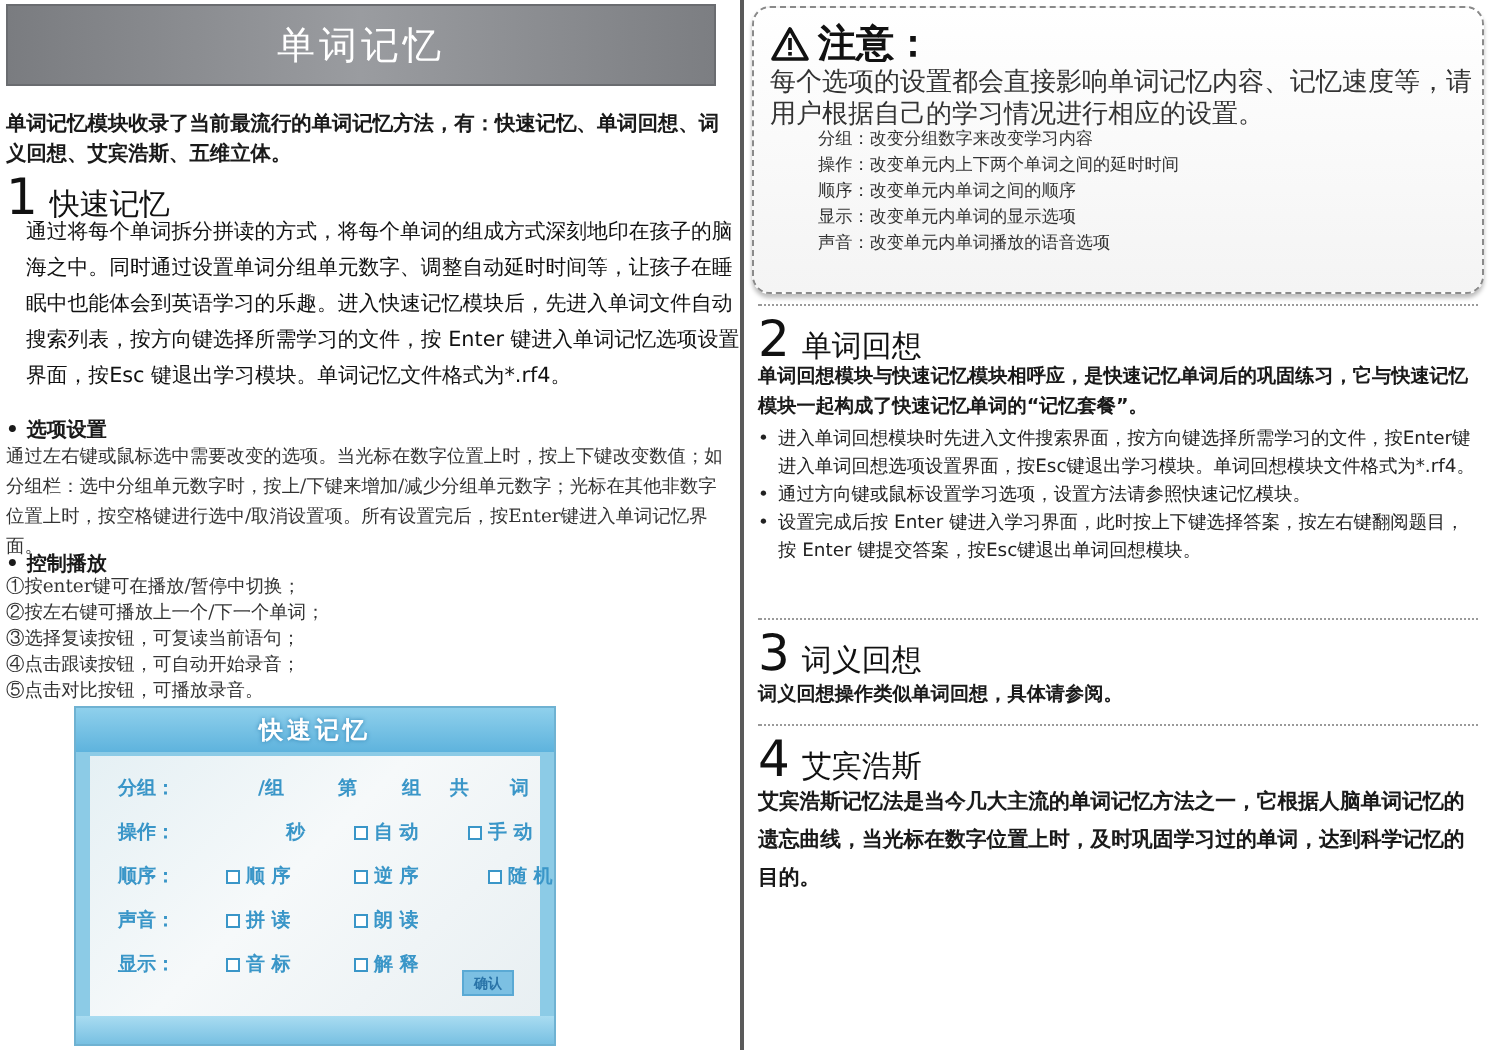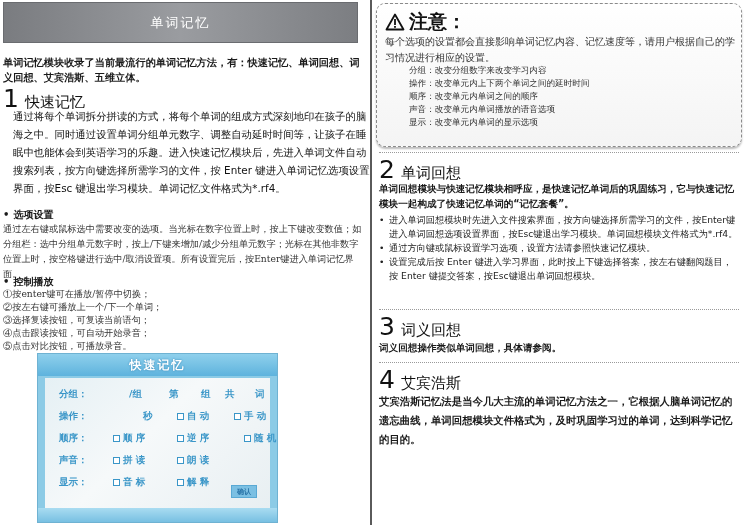--- a/index.html
+++ b/index.html
@@ -11,21 +11,21 @@
   .right { left: 373px; width: 377px; padding-left: 20px; }
   .divider { position: absolute; left: 370px; top: 0; width: 2px; height: 525px; background: #5a5a5a; }
 
   
   .title-band {
     position: absolute; left: 3px; top: 2px; width: 355px; height: 41px;
     background: linear-gradient(90deg, #7a7c80 0%, #9a9ca0 50%, #7c7e82 100%);
     border: 1px solid #6a6c70;
     display: flex; align-items: center; justify-content: center;
   }
-  .title-band span { color: #ffffff; font-size: 13px; letter-spacing: 2px; }
+  .title-band span { color: #ffffff; font-size: 19px; letter-spacing: 2px; }
 
   .intro { position: absolute; left: 3px; top: 55px; width: 360px; font-size: 10.2px; font-weight: bold; line-height: 15px; }
 
   .sec-head { position: absolute; display: flex; align-items: baseline; }
   .sec-head .num { font-size: 25px; font-weight: normal; margin-right: 6px; color: #111; }
   .sec-head .ttl { font-size: 15px; color: #111; }
 
   .body-text { position: absolute; font-size: 10.4px; line-height: 18px; color: #111; }
   .serif-text { position: absolute; font-family: "DejaVu Serif", "Liberation Serif", serif; font-size: 9.2px; line-height: 15px; color: #333; }
   .bullet-head { position: absolute; font-size: 10px; font-weight: bold; }
@@ -59,21 +59,21 @@
   
   .notice {
     position: absolute; left: 3px; top: 3px; width: 366px; height: 144px;
     border: 1.5px dashed #8a8a8a; border-radius: 9px;
     background: linear-gradient(180deg, #ffffff 0%, #f4f4f4 100%);
     box-shadow: 0 2px 2px #bdbdbd;
   }
   .notice-head { position: absolute; left: 8px; top: 5px; display: flex; align-items: center; }
   .warn-icon { width: 20px; height: 18px; margin-right: 4px; }
   .notice-head span { font-size: 19px; font-weight: bold; color: #111; }
-  .notice-text { position: absolute; left: 8px; top: 30px; width: 352px; font-family: "DejaVu Serif", "Liberation Serif", serif; font-size: 10px; line-height: 16px; color: #333; }
+  .notice-text { position: absolute; left: 8px; top: 30px; width: 352px; font-family: "DejaVu Serif", "Liberation Serif", serif; font-size: 13px; line-height: 16px; color: #333; }
   .notice-items { position: absolute; left: 32px; top: 60px; font-family: "DejaVu Serif", "Liberation Serif", serif; font-size: 8.6px; line-height: 13px; color: #333; }
 
   .dotline { position: absolute; left: 6px; width: 360px; border-top: 1px dotted #9a9a9a; }
 
   .r-sec-text { position: absolute; left: 6px; width: 362px; font-size: 9.6px; font-weight: bold; line-height: 15px; }
   .r-bullets { position: absolute; left: 6px; width: 362px; font-size: 9.2px; line-height: 14px; color: #222; }
   .r-bullets li { list-style: none; padding-left: 10px; position: relative; }
   .r-bullets li::before { content: "\2022"; position: absolute; left: 0; }
   .r-big { position: absolute; left: 6px; width: 362px; font-size: 10.4px; font-weight: bold; line-height: 19px; }
 </style>
@@ -162,22 +162,22 @@
         <rect x="9.1" y="6" width="1.8" height="6" fill="#111"></rect>
         <rect x="9.1" y="13" width="1.8" height="1.8" fill="#111"></rect>
       </svg>
       <span>注意：</span>
     </div>
     <div class="notice-text">每个选项的设置都会直接影响单词记忆内容、记忆速度等，请用户根据自己的学习情况进行相应的设置。</div>
     <div class="notice-items">
       <div>分组：改变分组数字来改变学习内容</div>
       <div>操作：改变单元内上下两个单词之间的延时时间</div>
       <div>顺序：改变单元内单词之间的顺序</div>
+      <div>显示：改变单元内单词的显示选项</div>
       <div>声音：改变单元内单词播放的语音选项</div>
-      <div>显示：改变单元内单词的显示选项</div>
     </div>
   </div>
 
   <div class="dotline" style="top:152px;"></div>
 
   <div class="sec-head" style="left:6px; top:155px;">
     <span class="num">2</span>
     <span class="ttl">单词回想</span>
   </div>
   <div class="r-sec-text" style="top:181px;">单词回想模块与快速记忆模块相呼应，是快速记忆单词后的巩固练习，它与快速记忆模块一起构成了快速记忆单词的“记忆套餐”。</div>
@@ -194,14 +194,14 @@
     <span class="ttl">词义回想</span>
   </div>
   <div class="r-sec-text" style="top:340px;">词义回想操作类似单词回想，具体请参阅。</div>
 
   <div class="dotline" style="top:362px;"></div>
 
   <div class="sec-head" style="left:6px; top:365px;">
     <span class="num">4</span>
     <span class="ttl">艾宾浩斯</span>
   </div>
-  <div class="r-big" style="top:392px;">艾宾浩斯记忆法是当今几大主流的单词记忆方法之一，它根据人脑单词记忆的遗忘曲线，单词回想模块文件格式为，及时巩固学习过的单词，达到科学记忆的目的。</div>
+  <div class="r-big" style="top:392px;">艾宾浩斯记忆法是当今几大主流的单词记忆方法之一，它根据人脑单词记忆的遗忘曲线，当光标在数字位置上时，及时巩固学习过的单词，达到科学记忆的目的。</div>
 </div>
 
 </body></html>

